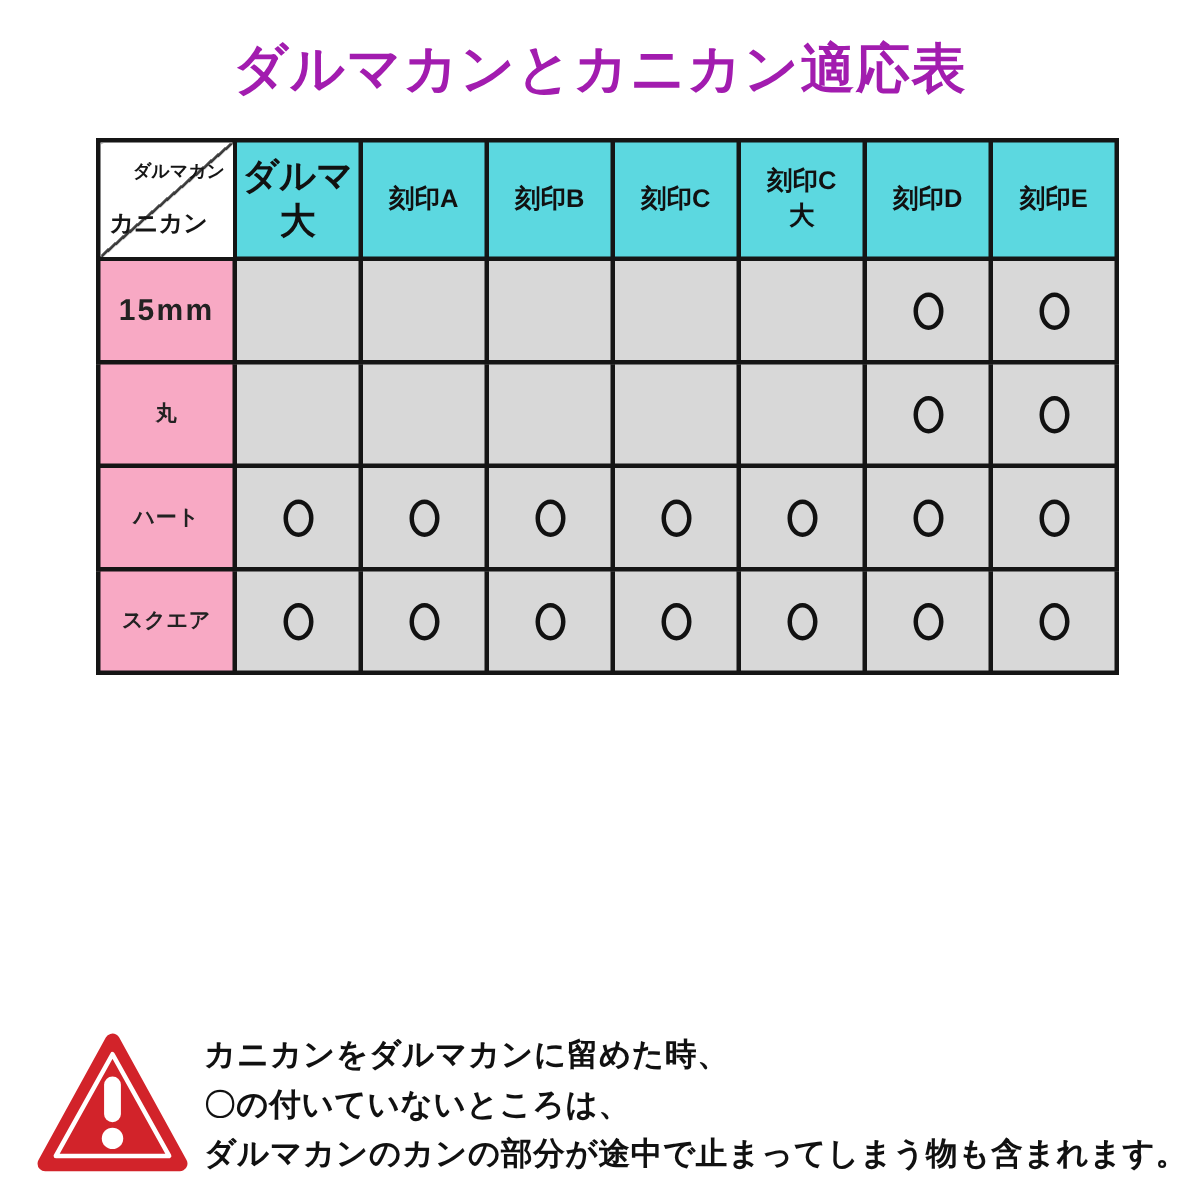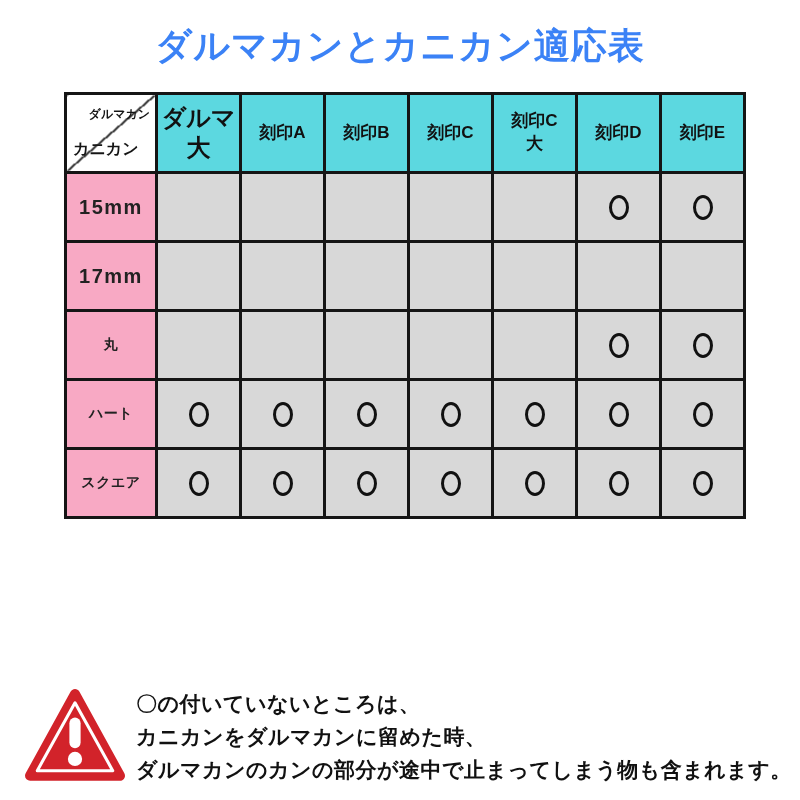--- a/index.html
+++ b/index.html
@@ -2,21 +2,21 @@
 <html><head>
 <meta charset="utf-8">
 <style>
   html,body{margin:0;padding:0;}
   body{
     width:800px;height:800px;background:#ffffff;position:relative;overflow:hidden;
     font-family:"Liberation Sans","DejaVu Sans",sans-serif;
   }
   .title{
     position:absolute;top:22px;left:0;width:800px;margin:0;
-    text-align:center;font-size:36px;font-weight:900;color:#3b82f6;letter-spacing:1px;
+    text-align:center;font-size:36px;font-weight:900;color:#a21caf;letter-spacing:1px;
   }
   table.compat{
     position:absolute;left:64px;top:92px;
     border-collapse:collapse;table-layout:fixed;padding-left:47px;
   }
   table.compat th,table.compat td{
     border:3px solid #151515;padding:0;text-align:center;vertical-align:middle;
   }
   .corner{
     width:88px;height:76px;background:#ffffff;position:relative;
@@ -70,30 +70,20 @@
         <th class="rowh mm">15mm</th>
         <td class="cell"></td>
         <td class="cell"></td>
         <td class="cell"></td>
         <td class="cell"></td>
         <td class="cell"></td>
         <td class="cell"><span class="mark"></span></td>
         <td class="cell"><span class="mark"></span></td>
       </tr>
       <tr>
-        <th class="rowh mm">17mm</th>
-        <td class="cell"></td>
-        <td class="cell"></td>
-        <td class="cell"></td>
-        <td class="cell"></td>
-        <td class="cell"></td>
-        <td class="cell"></td>
-        <td class="cell"></td>
-      </tr>
-      <tr>
         <th class="rowh kana">丸</th>
         <td class="cell"></td>
         <td class="cell"></td>
         <td class="cell"></td>
         <td class="cell"></td>
         <td class="cell"></td>
         <td class="cell"><span class="mark"></span></td>
         <td class="cell"><span class="mark"></span></td>
       </tr>
       <tr>
@@ -120,17 +110,17 @@
   </table>
 
 <div class="note">
   <svg class="warn-svg" width="102" height="98" viewBox="0 0 100 96">
     <path d="M50 6 L94 86 L6 86 Z" fill="#d2232a" stroke="#d2232a" stroke-width="10" stroke-linejoin="round"></path>
     <path d="M50 14.5 L87 81 L13 81 Z" fill="none" stroke="#ffffff" stroke-width="3" stroke-linejoin="round"></path>
     <rect x="44.5" y="29" width="11" height="30" rx="5.5" fill="#ffffff"></rect>
     <circle cx="50" cy="69.5" r="7" fill="#ffffff"></circle>
   </svg>
   <div class="note-text">
+    <div>カニカンをダルマカンに留めた時、</div>
     <div>〇の付いていないところは、</div>
-    <div>カニカンをダルマカンに留めた時、</div>
     <div>ダルマカンのカンの部分が途中で止まってしまう物も含まれます。</div>
   </div>
 </div>
 
 </body></html>

